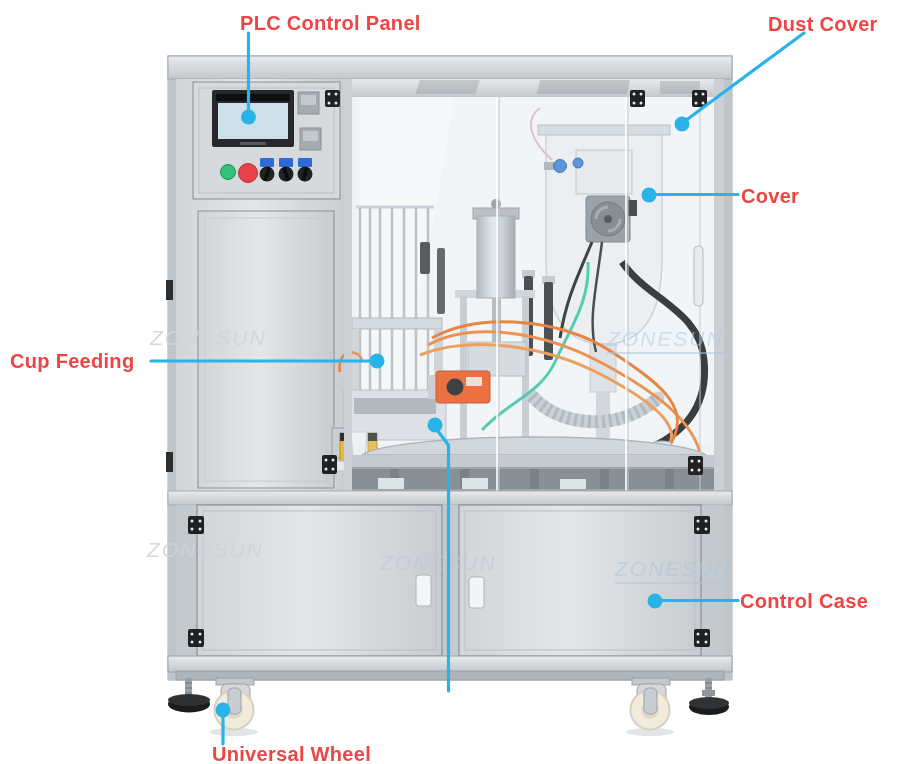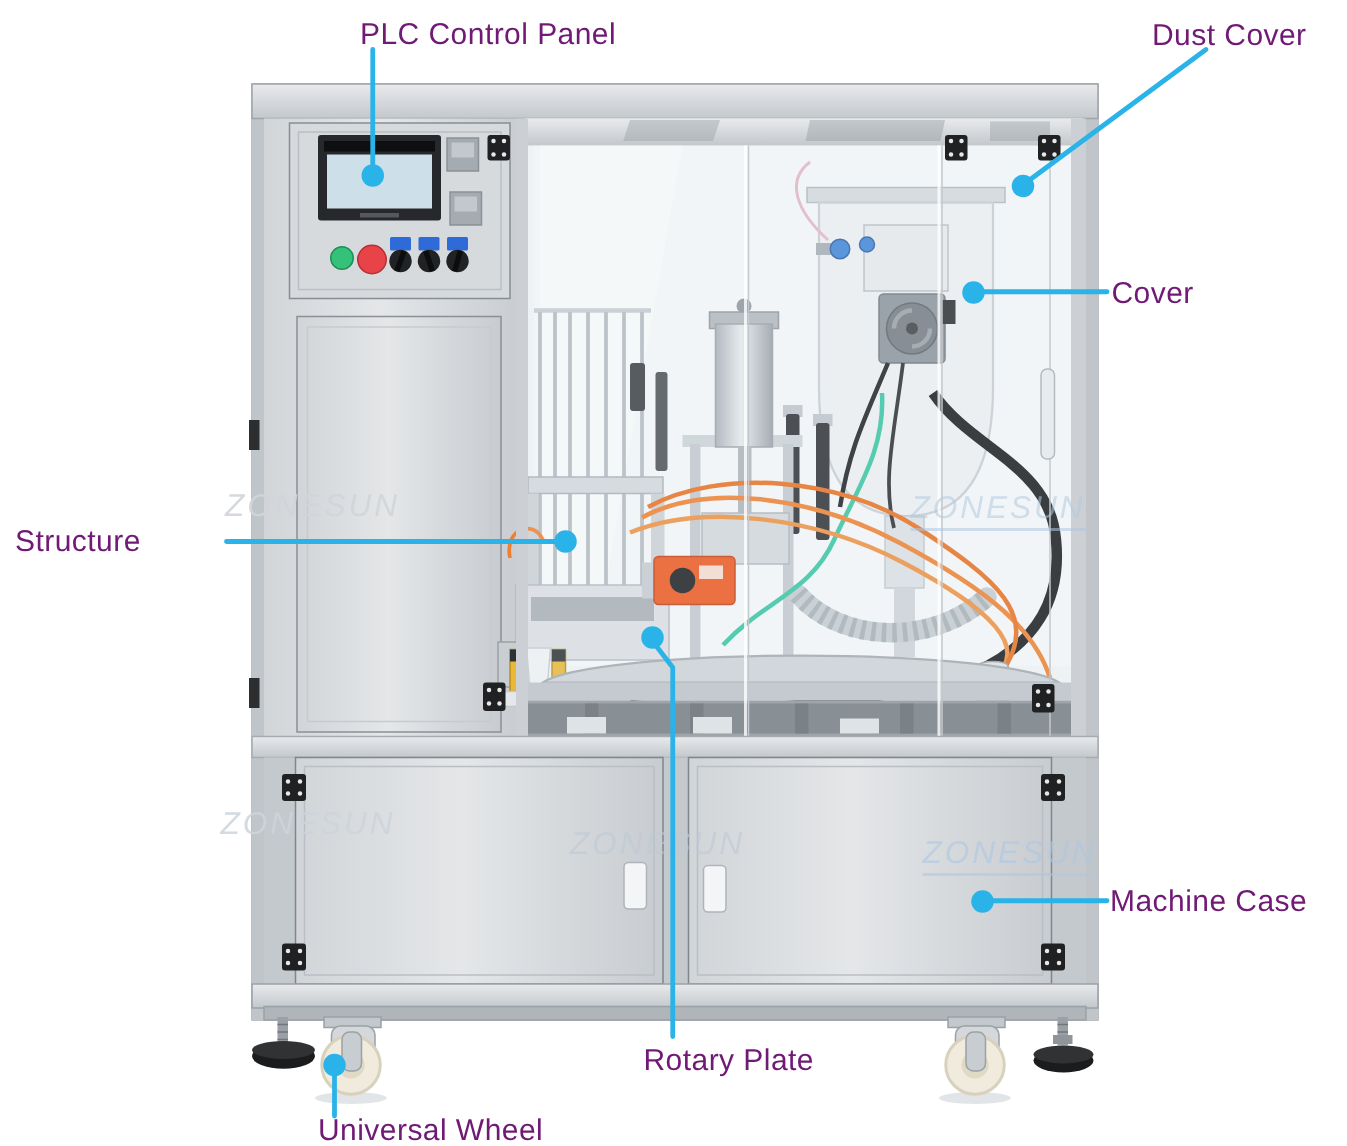--- a/index.html
+++ b/index.html
@@ -2,21 +2,21 @@
 <html><head>
 <meta charset="utf-8">
 <style>
   html,body{margin:0;padding:0;background:#ffffff;}
   .stage{
     position:relative;width:898px;height:764px;overflow:hidden;
     background:#ffffff;font-family:"Liberation Sans",sans-serif;
   }
   .stage svg{position:absolute;left:0;top:0;}
   .callout-label{
-    position:absolute;color:#701a75;font-size:20px;font-weight:400;
+    position:absolute;color:#ef4444;font-size:20px;font-weight:700;
     letter-spacing:.3px;line-height:24px;white-space:nowrap;z-index:30;
   }
   .wm{
     position:absolute;font-style:italic;font-weight:normal;font-size:21px;
     letter-spacing:2px;pointer-events:none;z-index:20;white-space:nowrap;
   }
   .wm-underline{border-bottom:2px solid rgba(173,198,226,.55);padding-bottom:1px;}
   .machine-layer{z-index:10;}
   .callout-layer{z-index:40;pointer-events:none;}
 </style>
@@ -362,19 +362,18 @@
     <g stroke-linecap="round">
       <line x1="223" y1="713" x2="223" y2="744" stroke-width="3.2" stroke="#29b3e8"></line>
       <circle cx="223" cy="710" r="7.5" fill="#29b3e8"></circle>
     </g>
   </svg>
 
   <div class="callout-label" style="left:240px;top:11px">PLC Control Panel</div>
   <div class="callout-label" style="left:768px;top:12px">Dust Cover</div>
   <div class="callout-label" style="left:741px;top:184px">Cover</div>
   <div class="callout-label" style="left:10px;top:349px">
-    <span style="display:block">Structure</span>
+    <span style="display:block">Cup Feeding</span>
   </div>
-  <div class="callout-label" style="left:740px;top:589px">Machine Case</div>
-  <div class="callout-label" style="left:429px;top:695px">Rotary Plate</div>
+  <div class="callout-label" style="left:740px;top:589px">Control Case</div>
   <div class="callout-label" style="left:212px;top:742px">Universal Wheel</div>
 
 </div>
 
 </body></html>

